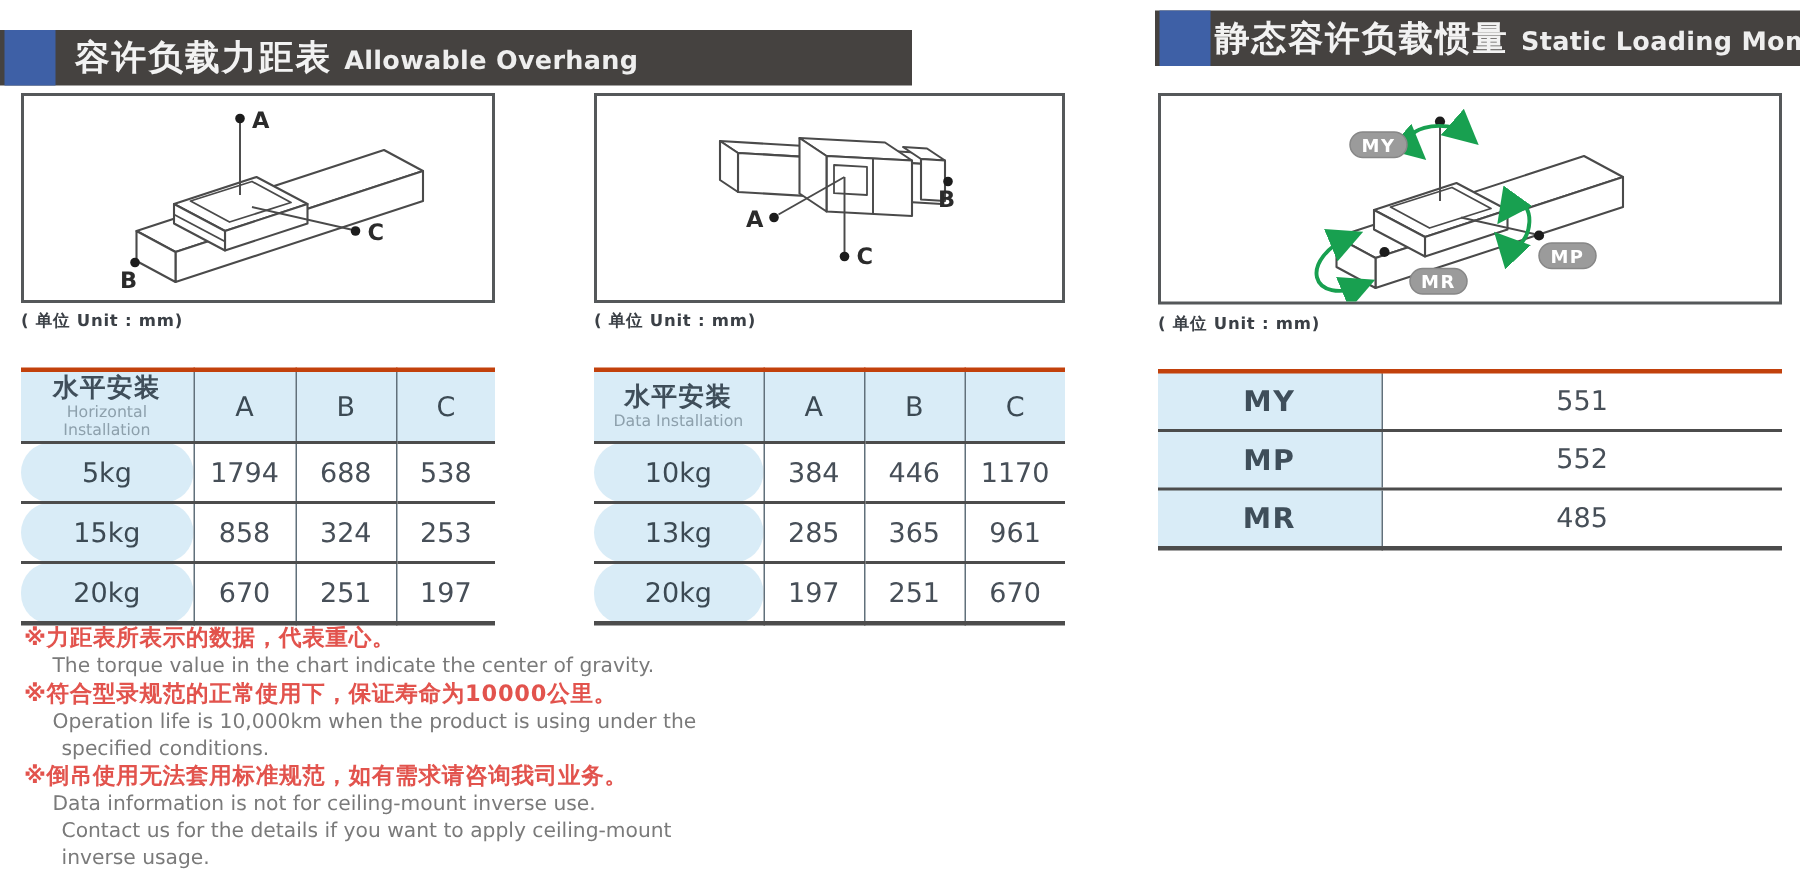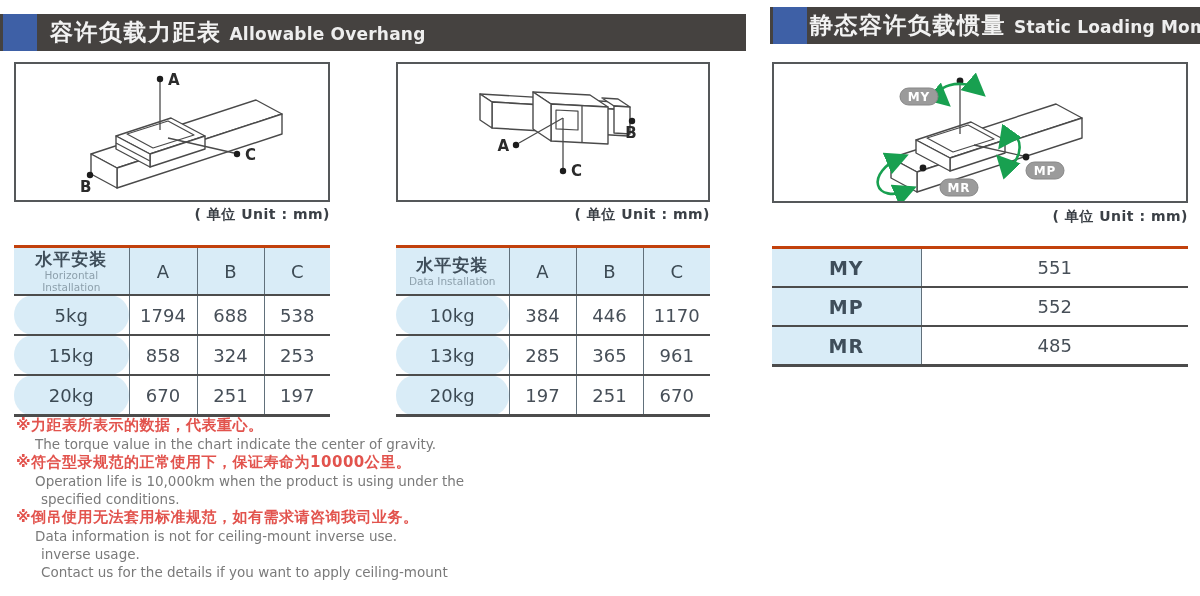--- a/index.html
+++ b/index.html
@@ -6,41 +6,41 @@
   .page{
     position:relative;width:1200px;height:596px;background:#ffffff;overflow:hidden;
     font-family:"DejaVu Sans","Liberation Sans",sans-serif;
   }
   
   .hbar{position:absolute;height:37px;background:#454240;display:flex;align-items:center;}
   .hbar .sq{position:absolute;left:3px;top:0;width:34px;height:37px;background:#3e60a6;}
   .hbar .txt{display:flex;align-items:baseline;white-space:nowrap;}
   .hbar .zh{color:#f2f2f2;font-size:23px;font-weight:bold;letter-spacing:1.5px;}
   .hbar .en{color:#eeeeee;font-size:17px;font-weight:600;margin-left:8px;letter-spacing:0.2px;}
-  #bar-left{left:0;top:14px;width:746px;}
+  #bar-left{left:0;top:20px;width:608px;}
   #bar-left .txt{margin-left:50px;}
   #bar-right{left:770px;top:7px;width:430px;}
   #bar-right .txt{margin-left:40px;}
   
   .dbox{position:absolute;background:#fff;border:2px solid #55585a;box-sizing:border-box;}
   #box1{left:14px;top:62px;width:316px;height:140px;}
   #box2{left:396px;top:62px;width:314px;height:140px;}
   #box3{left:772px;top:62px;width:416px;height:141px;}
   .dbox svg{display:block;width:100%;height:100%;}
   .ln{stroke:#4a4a4a;stroke-width:1.4;fill:#ffffff;stroke-linejoin:round;}
   .lnf{stroke:#4a4a4a;stroke-width:1.2;fill:none;stroke-linejoin:round;}
   .axis{stroke:#4a4a4a;stroke-width:1.3;fill:none;}
   .dot{fill:#1c1c1c;}
   .ptlbl{fill:#2b2b2b;font-size:15px;font-weight:bold;font-family:"DejaVu Sans","Liberation Sans",sans-serif;}
   .garc{stroke:#18a050;stroke-width:2.6;fill:none;stroke-linecap:round;}
   .pill{fill:#9b9b9b;stroke:#878787;stroke-width:1;}
   .pilltxt{fill:#ffffff;font-size:12px;font-weight:bold;letter-spacing:1px;text-anchor:middle;
     font-family:"DejaVu Sans","Liberation Sans",sans-serif;}
   
-  .unit{position:absolute;text-align:right;font-size:14px;font-weight:600;color:#3b4046;letter-spacing:0.5px;}
+  .unit{position:absolute;text-align:left;font-size:11px;font-weight:600;color:#3b4046;letter-spacing:0.5px;}
   #unit1{left:14px;top:206px;width:316px;}
   #unit2{left:396px;top:206px;width:314px;}
   #unit3{left:772px;top:208px;width:416px;}
   
   table.spec{position:absolute;border-collapse:collapse;table-layout:fixed;
     border-top:3px solid #c2410c;border-bottom:3px solid #4c4c4c;}
   table.spec td{padding:0;text-align:center;vertical-align:middle;}
   table.spec tr + tr td{border-top:2px solid #4c4c4c;}
   table.spec td + td{border-left:1.4px solid #61707b;}
   .blue{background:#d9ecf7;}
@@ -275,17 +275,17 @@
     </table>
 
   <div id="footnotes">
     <div class="fn-zh">※力距表所表示的数据，代表重心。</div>
     <div class="fn-en">The torque value in the chart indicate the center of gravity.</div>
     <div class="fn-zh">※符合型录规范的正常使用下，保证寿命为10000公里。</div>
     <div class="fn-en">Operation life is 10,000km when the product is using under the</div>
     <div class="fn-en cont">specified conditions.</div>
     <div class="fn-zh">※倒吊使用无法套用标准规范，如有需求请咨询我司业务。</div>
     <div class="fn-en">Data information is not for ceiling-mount inverse use.</div>
+    <div class="fn-en cont">Contact us for the details if you want to apply ceiling-mount</div>
     <div class="fn-en cont">inverse usage.</div>
-    <div class="fn-en cont">Contact us for the details if you want to apply ceiling-mount</div>
   </div>
 
 </div>
 
 </body></html>

